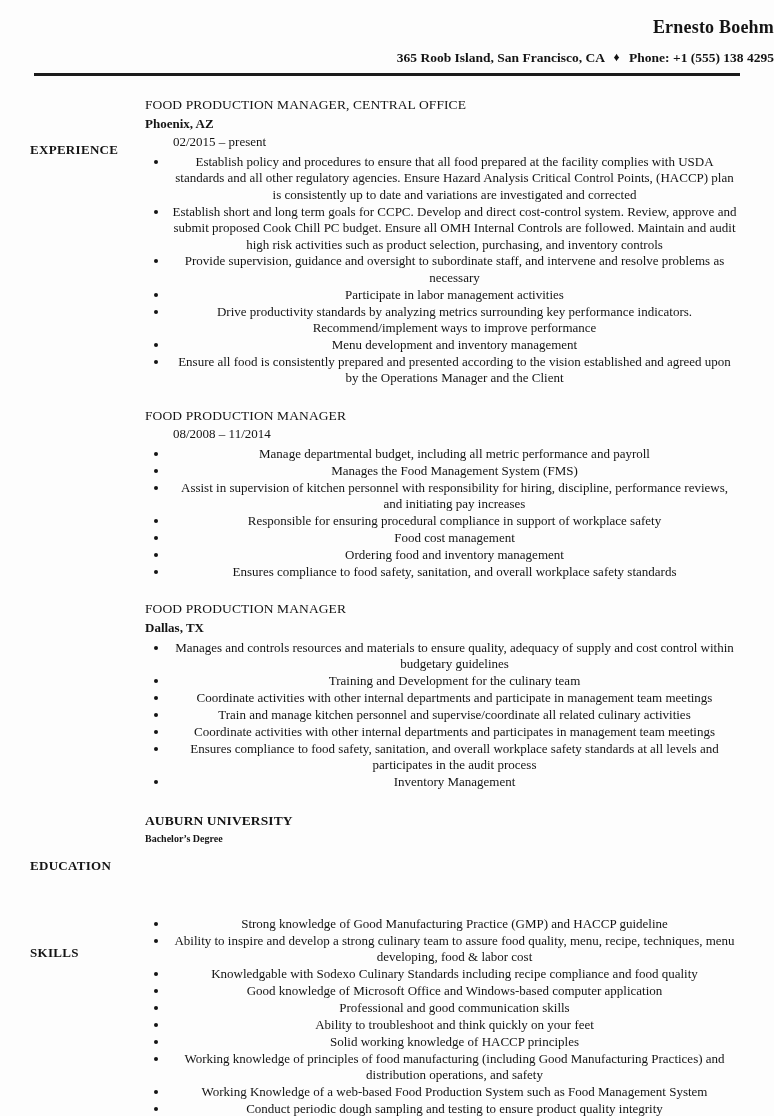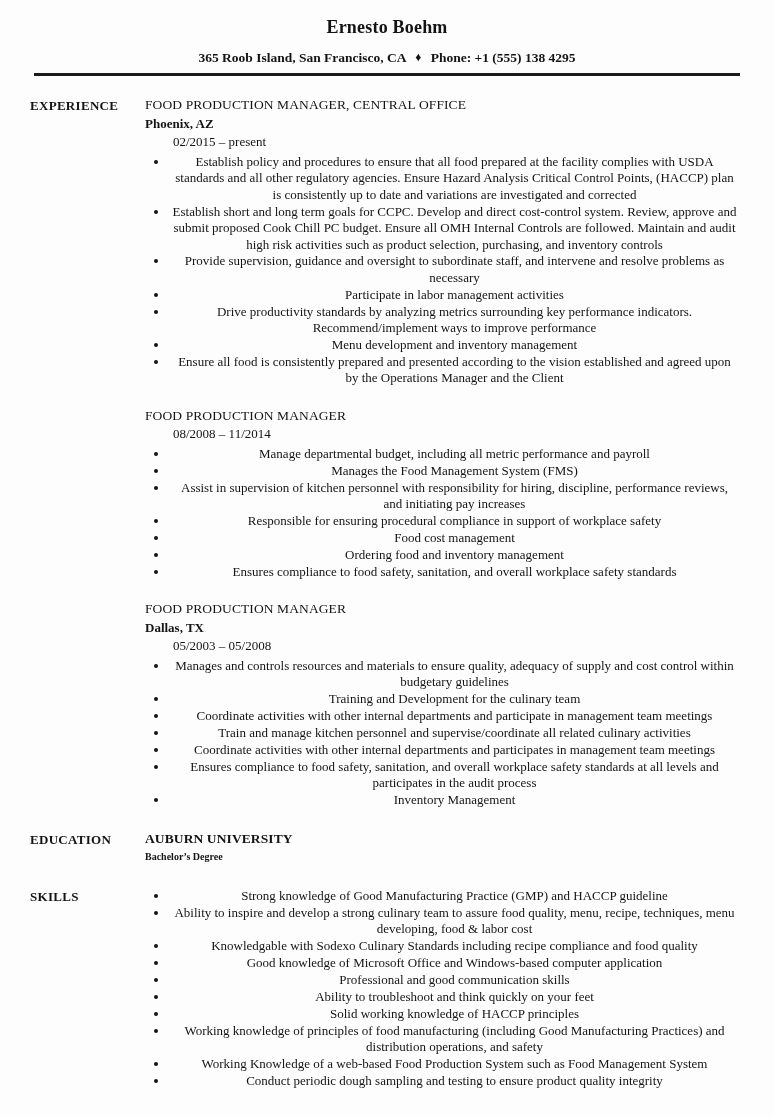--- a/index.html
+++ b/index.html
@@ -14,21 +14,21 @@
     color: #141414;
     -webkit-font-smoothing: antialiased;
   }
   .page {
     box-sizing: border-box;
     width: 774px;
     height: 1116px;
     padding-top: 17px;
     overflow: hidden;
   }
-  .doc-header { text-align: center; }
+  .doc-header { text-align: right; }
   .person-name {
     font-size: 18px;
     font-weight: bold;
     margin: 0;
     letter-spacing: 0.2px;
   }
   .contact-line {
     margin-top: 12px;
     font-size: 13.5px;
     font-weight: bold;
@@ -47,20 +47,21 @@
   .layout {
     display: grid;
     grid-template-columns: 115px 1fr;
     padding: 21px 36px 0 30px;
   }
   .sec-label {
     font-size: 13px;
     font-weight: bold;
     letter-spacing: 0.3px;
     padding-top: 1px;
+    margin-top: 44px;
   }
   .entry { margin-bottom: 21px; }
   .entry:last-child { margin-bottom: 0; }
   .job-title {
     font-size: 13.5px;
     font-weight: normal;
     margin: 0;
     letter-spacing: 0.1px;
   }
   .job-loc {
@@ -78,21 +79,21 @@
     padding-left: 24px;
     list-style: disc;
     text-align: center;
   }
   ul.blist li {
     font-size: 13px;
     line-height: 16.4px;
     padding-left: 2px;
     margin-bottom: 0.5px;
   }
-  ul.blist.skills { margin-top: 0; }
+  ul.blist.skills { margin-top: 16px; }
   .edu-row { padding-top: 22px; }
   .edu-school {
     font-size: 13.5px;
     font-weight: bold;
     letter-spacing: 0.1px;
   }
   .edu-degree {
     font-size: 10px;
     font-weight: bold;
     margin-top: 4px;
@@ -143,21 +144,20 @@
           <li>Responsible for ensuring procedural compliance in support of workplace safety</li>
           <li>Food cost management</li>
           <li>Ordering food and inventory management</li>
           <li>Ensures compliance to food safety, sanitation, and overall workplace safety standards</li>
         </ul>
       </section>
 
       <section class="entry">
         <h3 class="job-title">FOOD PRODUCTION MANAGER</h3>
         <div class="job-loc">Dallas, TX</div>
-        <div class="job-dates">05/2003 – 05/2008</div>
         <ul class="blist">
           <li>Manages and controls resources and materials to ensure quality, adequacy of supply and cost control within budgetary guidelines</li>
           <li>Training and Development for the culinary team</li>
           <li>Coordinate activities with other internal departments and participate in management team meetings</li>
           <li>Train and manage kitchen personnel and supervise/coordinate all related culinary activities</li>
           <li>Coordinate activities with other internal departments and participates in management team meetings</li>
           <li>Ensures compliance to food safety, sanitation, and overall workplace safety standards at all levels and participates in the audit process</li>
           <li>Inventory Management</li>
         </ul>
       </section>

